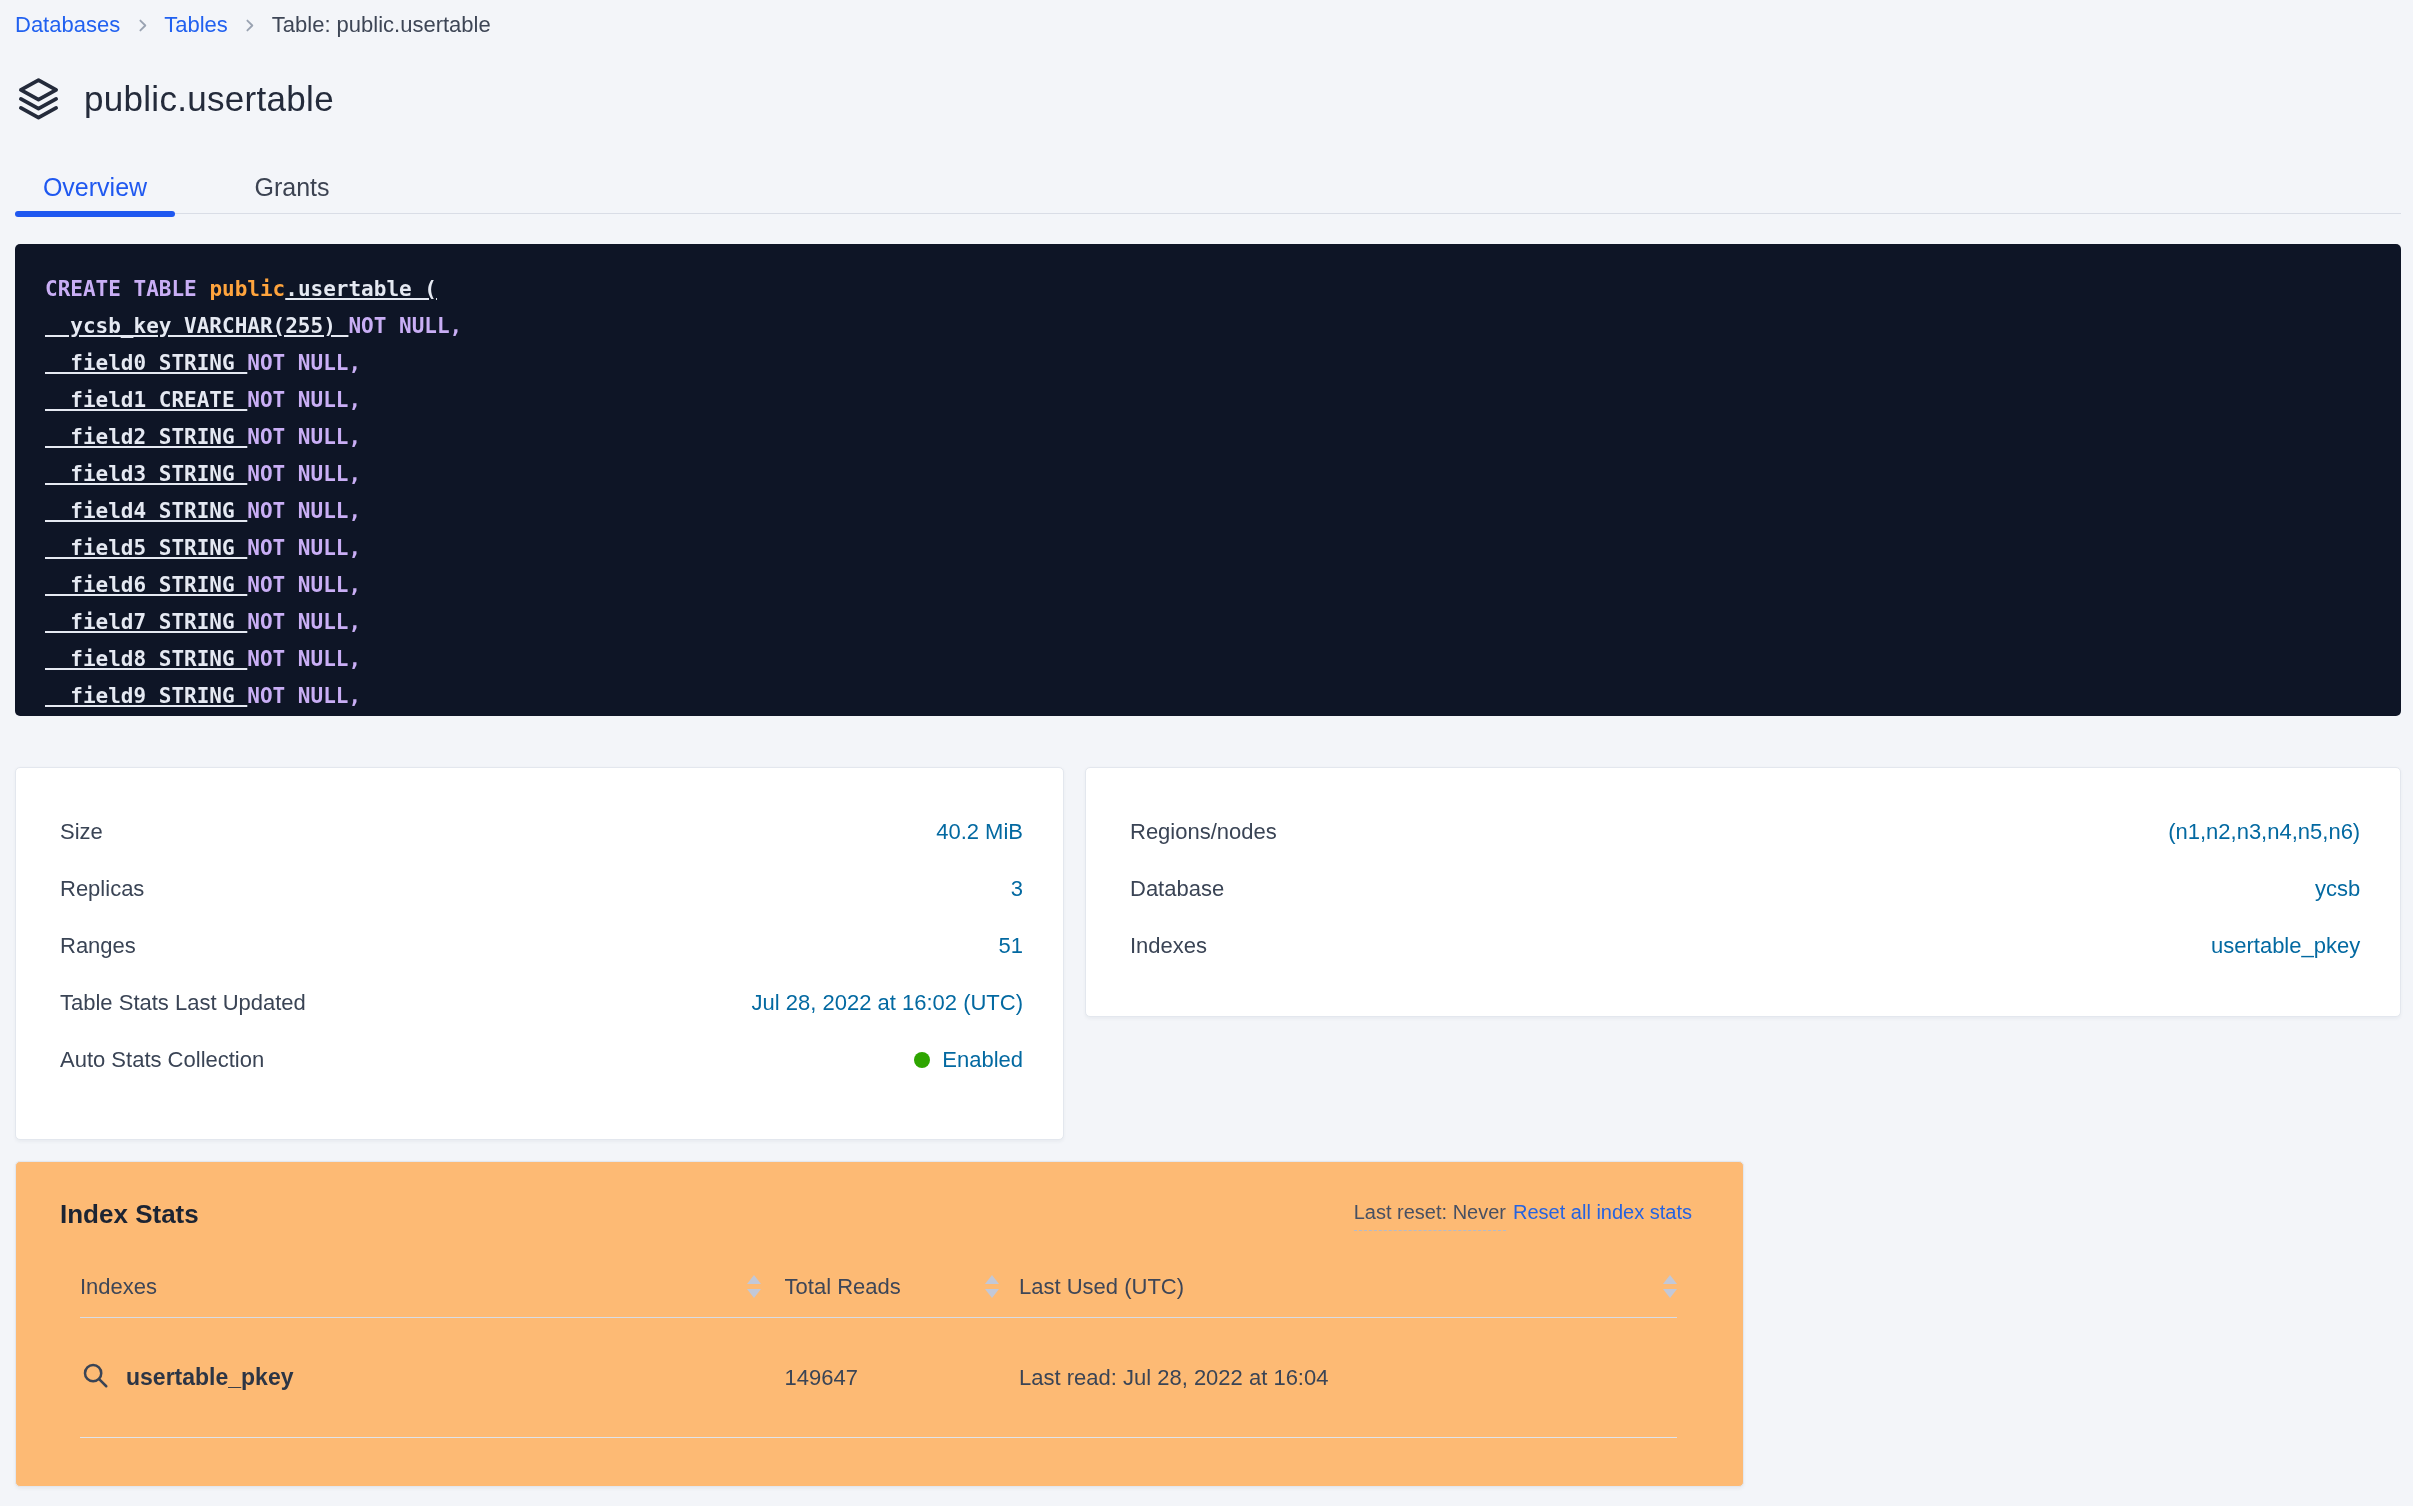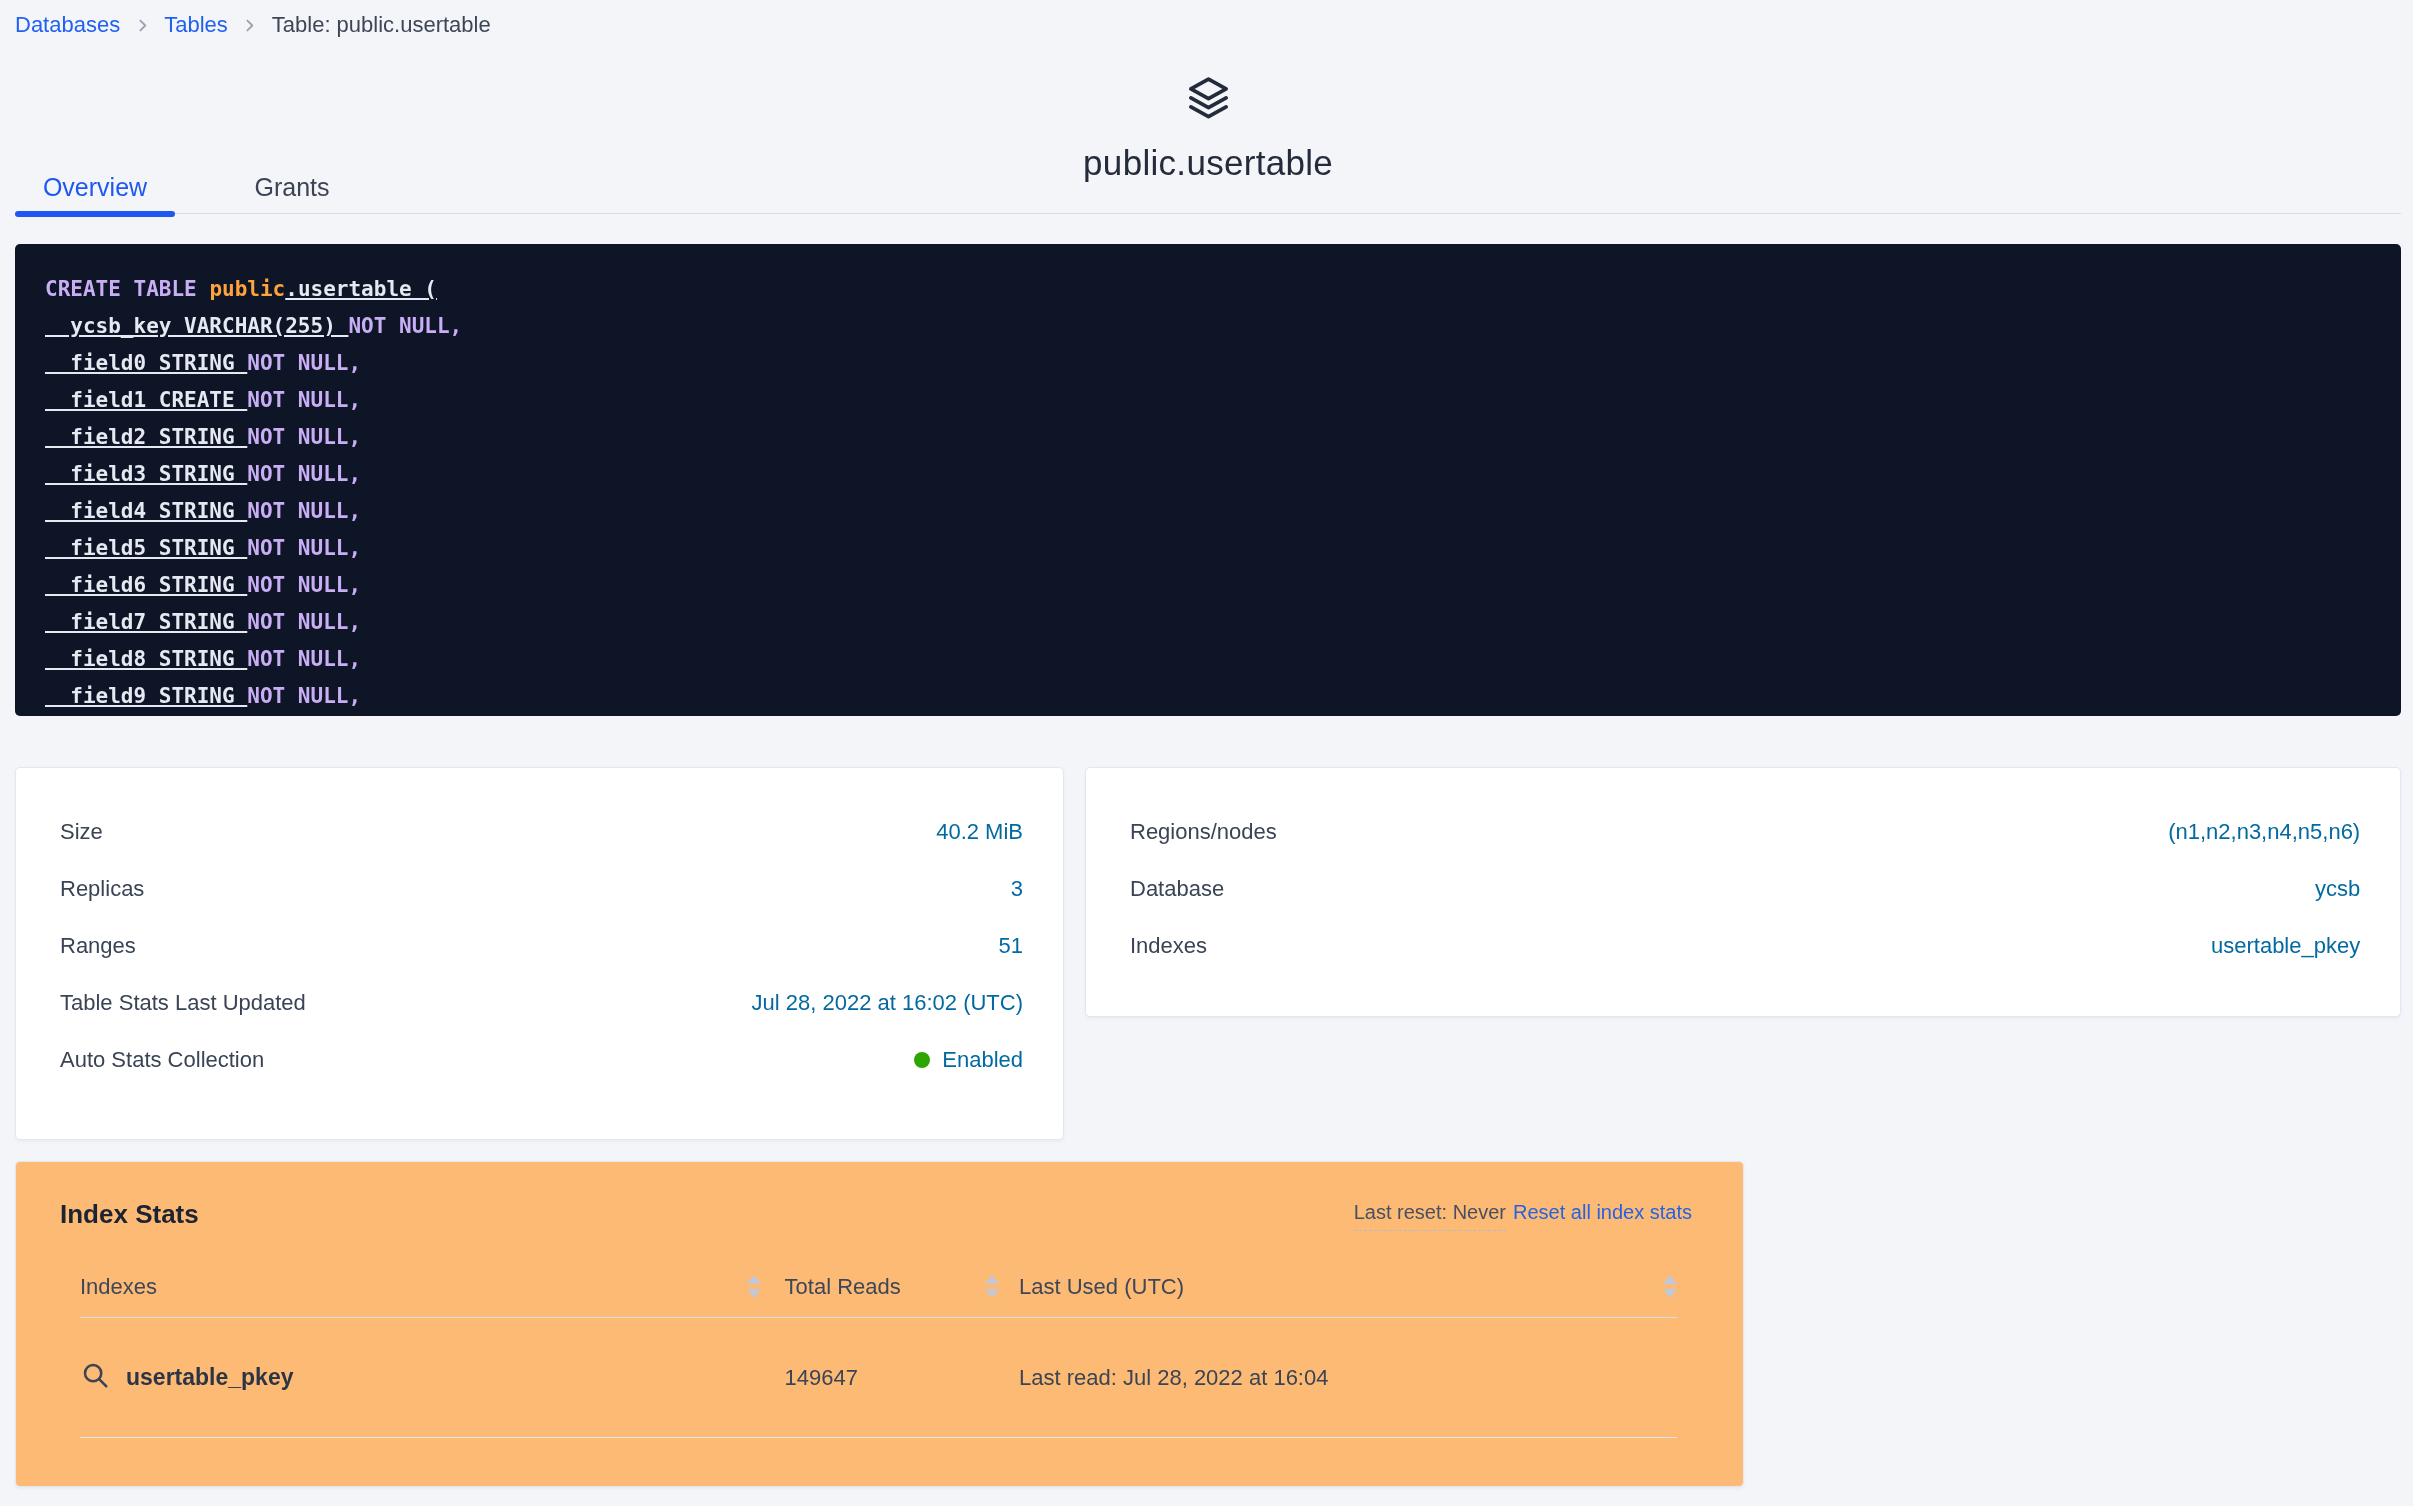--- a/index.html
+++ b/index.html
@@ -12,21 +12,21 @@
   }
   .content { padding:10px 11.8px 0 15px; }
 
   
   .breadcrumb { display:flex; align-items:center; height:30px; font-size:22px; gap:13.5px; }
   .crumb-link { color:#2161f0; cursor:pointer; }
   .crumb-sep { display:flex; align-items:center; }
   .crumb-current { color:#3e4656; }
 
   
-  .title-row { margin-top:34px; display:flex; align-items:center; gap:22px; height:49px;flex-direction:column; }
+  .title-row { margin-top:34px; display:flex; align-items:center; gap:22px; height:49px; }
   .title-icon { display:flex; align-items:center; }
   .page-title { font-size:35px; font-weight:500; color:#242b3b; letter-spacing:0.3px; }
 
   
   .tabs { margin-top:39px; display:flex; border-bottom:1.7px solid #d9dde6; height:52px; }
   .tab { min-width:160px; display:flex; align-items:center; justify-content:center;
          font-size:25px; color:#3c4352; margin-right:37px; position:relative; cursor:pointer;text-align:center; }
   .tab.active { color:#1f58f0; font-weight:500; }
   .tab.active::after { content:""; position:absolute; left:0; right:0; bottom:-4.2px;
          height:6.7px; border-radius:4.2px; background:#1f58f0; }

